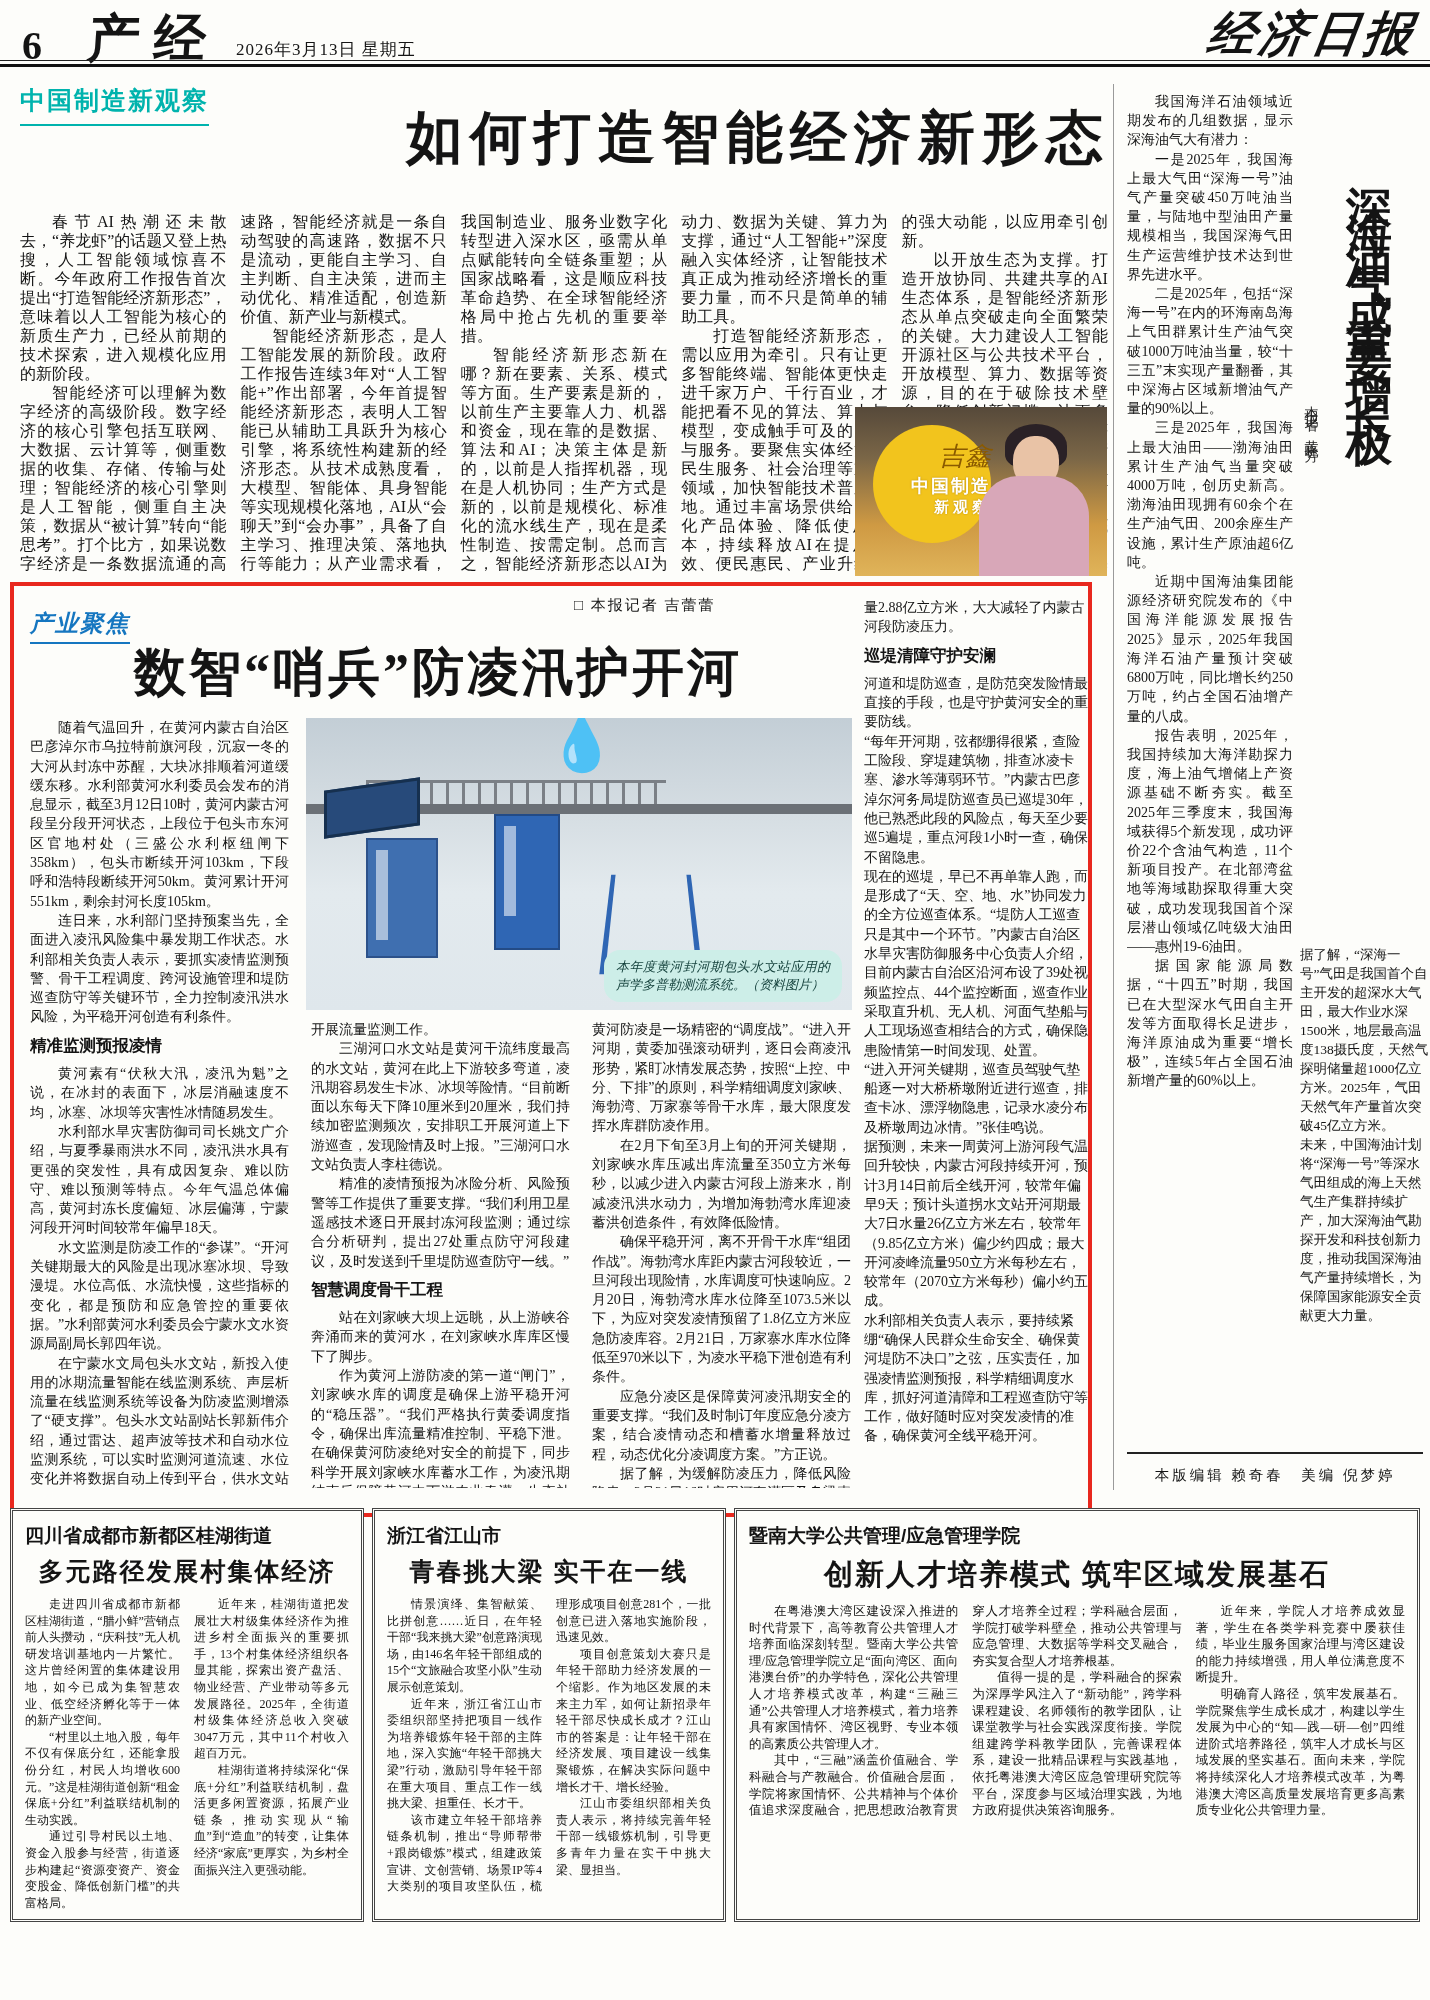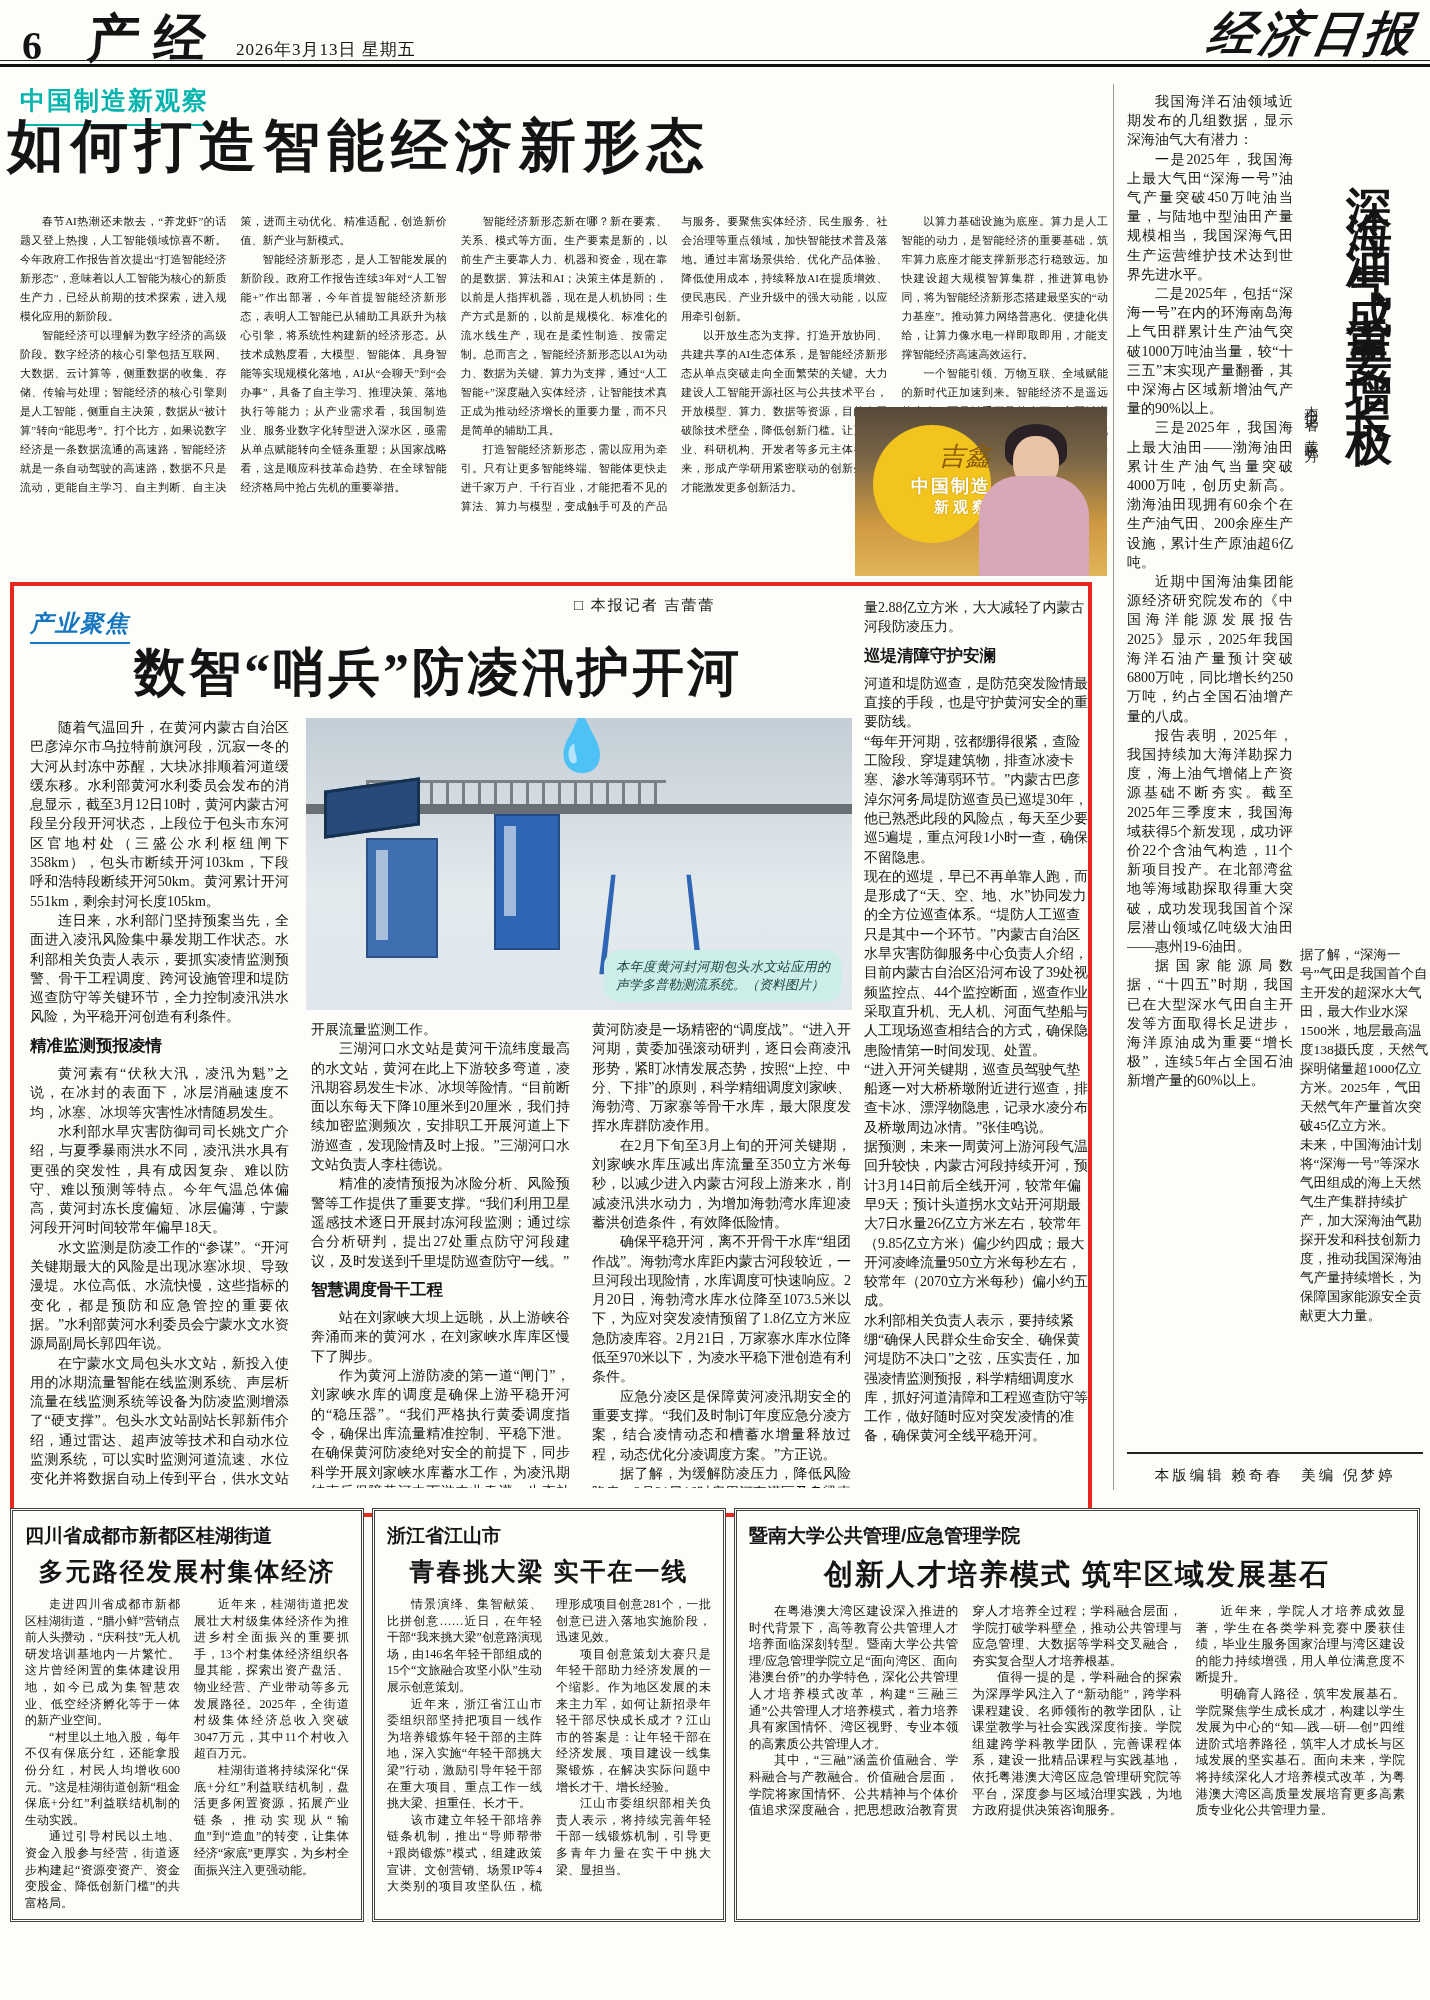--- a/index.html
+++ b/index.html
@@ -14,24 +14,24 @@
   .page-num { left:22px; top:22px; font-size:40px; font-weight:bold; font-family:"Liberation Serif",serif; }
   .section-name { left:88px; top:4px; font-size:52px; font-weight:900; letter-spacing:14px; transform:skewX(-4deg); }
   .page-date { left:236px; top:38px; font-size:17px; letter-spacing:1px; }
   .masthead { right:14px; top:2px; font-size:48px; font-weight:bold; font-style:italic; letter-spacing:4px; transform:skewX(-8deg); }
   .header-rule-thin { left:0; top:60px; width:1430px; height:1px; background:#222; }
   .header-rule-thick { left:0; top:64px; width:1430px; height:3px; background:#111; }
   
   .kicker { left:20px; top:84px; font-size:25px; font-weight:bold; color:#00b3ad;
             border-bottom:2px solid #00b3ad; padding-bottom:7px; letter-spacing:2px;
             font-family:"Liberation Sans",sans-serif; }
-  .top-headline { left:0; top:108px; width:1110px; text-align:left; font-size:57px; font-weight:900;
-            letter-spacing:7px; font-family:"Liberation Sans",sans-serif;padding-left:7px; }
+  .top-headline { left:0; top:100px; width:1110px; text-align:right; font-size:57px; font-weight:900;
+            letter-spacing:7px; font-family:"Liberation Sans",sans-serif; }
   .top-body { left:20px; top:212px; width:1088px; height:364px; overflow:hidden;
-            column-count:5; column-gap:14px; font-size:11px; line-height:19px; }
+            column-count:5; column-gap:14px; font-size:16px; line-height:19px; }
   .top-body p, .rb-col p, .ra-col p, .ad-body p { text-indent:2em; text-align:justify; }
   p.noind { text-indent:0; }
   .subhead { font-weight:bold; text-align:left; font-size:16.5px; margin:9px 0;
             font-family:"Liberation Sans",sans-serif; }
   
   .top-photo { left:855px; top:407px; width:252px; height:169px; overflow:hidden;
             background:linear-gradient(180deg,#56493a 0%,#7a6647 30%,#cf9a43 70%,#e0b45a 100%); }
   .badge { position:absolute; left:18px; top:18px; width:118px; height:118px; border-radius:50%;
             background:#f2c41d; text-align:right; }
   .badge .script { font-size:26px; font-style:italic; color:#8a5a00; margin-top:14px; }

